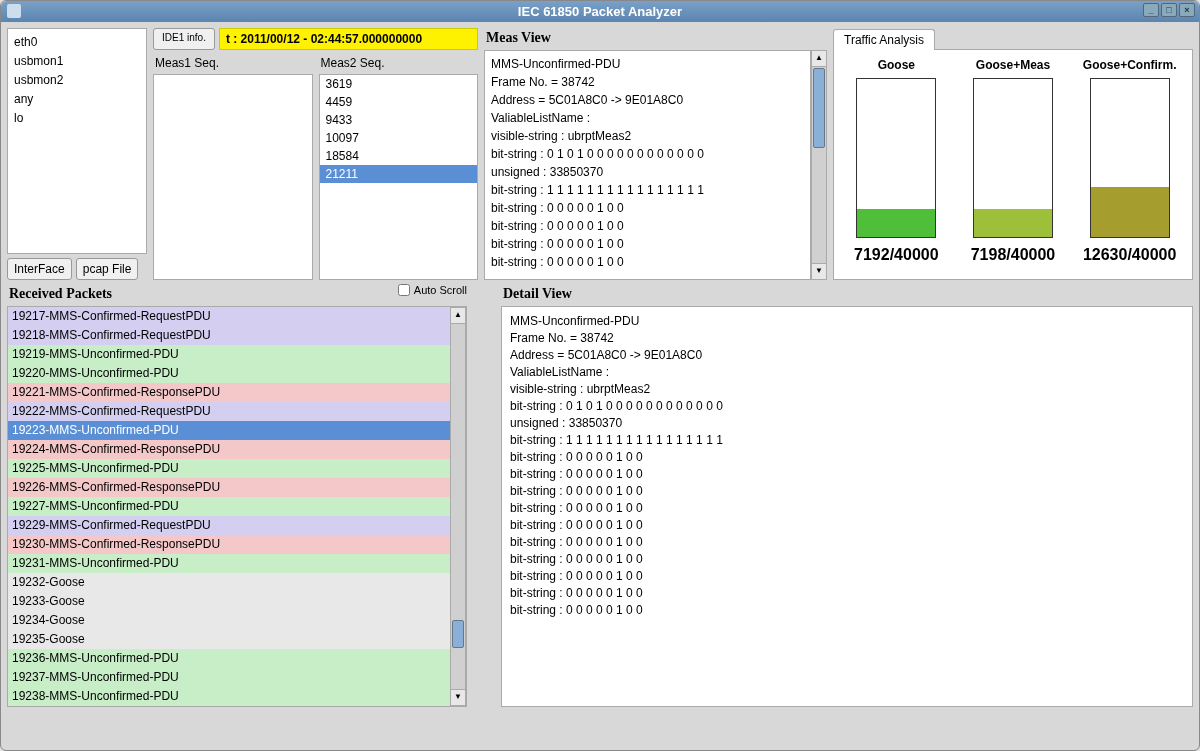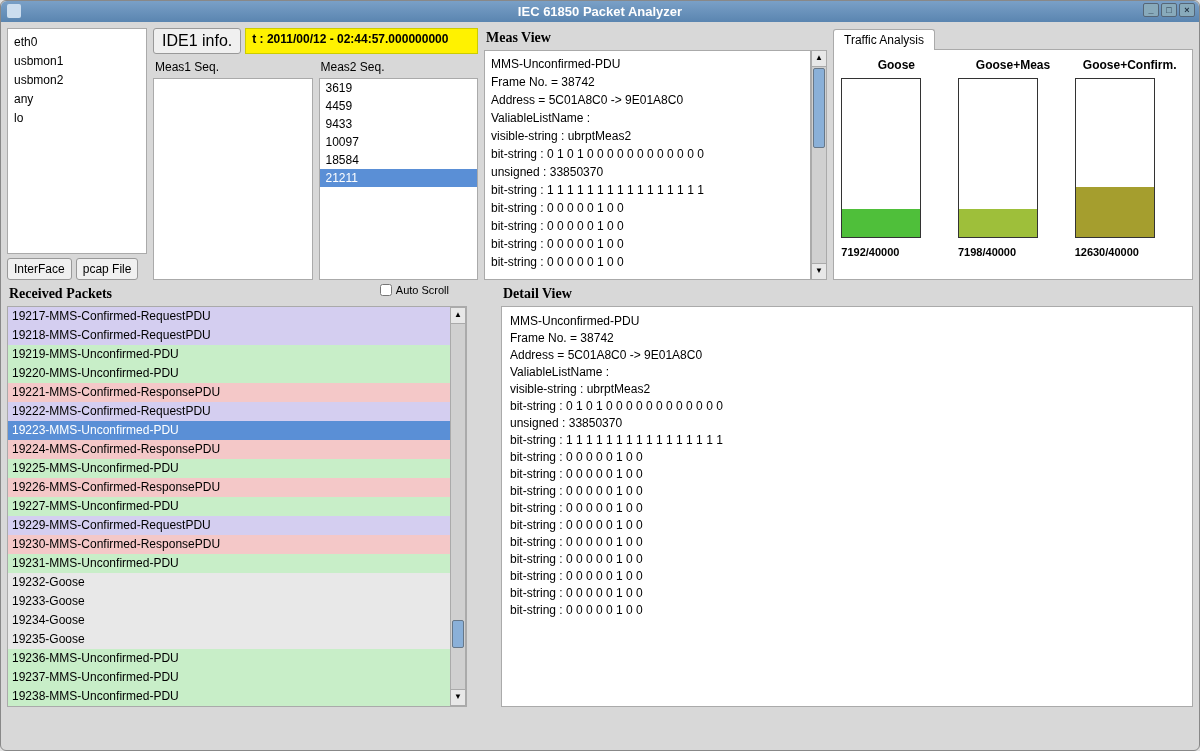--- a/index.html
+++ b/index.html
@@ -10,49 +10,49 @@
   .winbtns { position: absolute; right: 4px; top: 2px; display: flex; gap: 2px; }
   .winbtn { width: 16px; height: 14px; background: #8ab; border: 1px solid #567; border-radius: 2px; font-size: 9px; line-height: 12px; text-align: center; color: #234; cursor: pointer; }
   .content { padding: 6px; display: flex; flex-direction: column; gap: 4px; }
   .toprow { display: flex; gap: 6px; height: 252px; }
   .iface-col { width: 140px; display: flex; flex-direction: column; gap: 4px; }
   .iface-list { flex: 1; background: #fff; border: 1px solid #aaa; padding: 4px 6px; font-size: 12px; line-height: 19px; }
   .iface-btns { display: flex; gap: 4px; }
   .btn { background: #f0f0f0; border: 1px solid #999; border-radius: 3px; padding: 3px 6px; font-size: 12px; cursor: pointer; }
   .ide-col { width: 325px; display: flex; flex-direction: column; }
   .ide-head { display: flex; gap: 4px; margin-bottom: 4px; }
-  .tab-btn { background: #f0f0f0; border: 1px solid #999; border-radius: 3px; padding: 3px 8px; font-size: 16px; }
+  .tab-btn { background: #f0f0f0; border: 1px solid #999; border-radius: 3px; padding: 3px 8px; font-size: 10px; }
   .timestamp { flex: 1; background: #fff200; border: 1px solid #cc0; padding: 3px 6px; font-size: 12px; font-weight: bold; }
   .seq-row { display: flex; gap: 6px; flex: 1; }
   .seq-col { flex: 1; display: flex; flex-direction: column; }
   .seq-label { font-size: 12px; padding: 2px 0 4px 2px; }
   .seq-list { flex: 1; background: #fff; border: 1px solid #aaa; font-size: 12px; line-height: 18px; overflow: hidden; }
   .seq-item { padding: 0 6px; }
   .seq-item.sel { background: #5a8fd6; color: #fff; }
   .meas-col { flex: 1; display: flex; flex-direction: column; }
   .sec-title { font-weight: bold; font-size: 14px; padding: 2px 0 4px 2px; font-family: Georgia, 'Times New Roman', serif; }
   .meas-body { flex: 1; display: flex; }
   .meas-text { flex: 1; background: #fff; border: 1px solid #aaa; padding: 4px 6px; font-size: 12px; line-height: 18px; overflow: hidden; }
   .scrollbar { width: 16px; background: #d0d0d0; border: 1px solid #aaa; display: flex; flex-direction: column; }
   .sb-btn { height: 16px; background: #e8e8e8; border-bottom: 1px solid #aaa; font-size: 8px; text-align: center; line-height: 14px; cursor: pointer; }
   .sb-btn.bot { border-bottom: none; border-top: 1px solid #aaa; margin-top: auto; }
   .sb-thumb { background: #8ab0d8; border: 1px solid #678; margin: 1px; border-radius: 2px; }
   .traffic-col { width: 360px; display: flex; flex-direction: column; }
   .traffic-tab { align-self: flex-start; background: #fff; border: 1px solid #aaa; border-bottom: none; padding: 3px 10px; font-size: 12px; border-top-left-radius: 3px; border-top-right-radius: 3px; position: relative; top: 1px; z-index: 1; text-align: center; }
   .traffic-body { flex: 1; background: #fff; border: 1px solid #aaa; display: flex; justify-content: space-around; padding: 8px 4px; }
-  .bar-col { display: flex; flex-direction: column; width: 110px; }
+  .bar-col { display: flex; flex-direction: column; align-items: center; width: 110px; }
   .bar-title { font-weight: bold; font-size: 12px; margin-bottom: 6px; text-align:center; }
   .bar-box { width: 80px; height: 160px; border: 1px solid #333; position: relative; background: #fff; }
   .bar-fill { position: absolute; bottom: 0; left: 0; right: 0; }
-  .bar-label { font-weight: bold; font-size: 11px; margin-top: 8px; }
+  .bar-label { font-weight: bold; font-size: 16px; margin-top: 8px; }
   .bottomrow { display: flex; gap: 6px; flex: 1; height: 444px; }
   .received-col { width: 460px; display: flex; flex-direction: column; }
   .recv-head { display: flex; align-items: flex-start; }
   .recv-head .sec-title { flex: 1; }
-  .autoscroll { display: flex; align-items: center; gap: 4px; font-size: 11px; margin-right: 18px; }
+  .autoscroll { display: flex; align-items: center; gap: 4px; font-size: 11px; }
   .autoscroll input { width: 12px; height: 12px; }
   .recv-body { flex: 1; display: flex; border: 1px solid #aaa; background: #fff; overflow: hidden; }
   .recv-list { flex: 1; font-size: 12px; line-height: 19px; overflow: hidden; }
   .pkt { padding: 0 4px; border-bottom: 0px solid #eee; }
   .pkt.req { background: #d4cef0; }
   .pkt.unc { background: #c8eec8; }
   .pkt.res { background: #f4c8c8; }
   .pkt.goose { background: #e8e8e8; }
   .pkt.sel { background: #5a8fd6; color: #fff; }
   .detail-col { flex: 1; display: flex; flex-direction: column; margin-left: 28px; }

